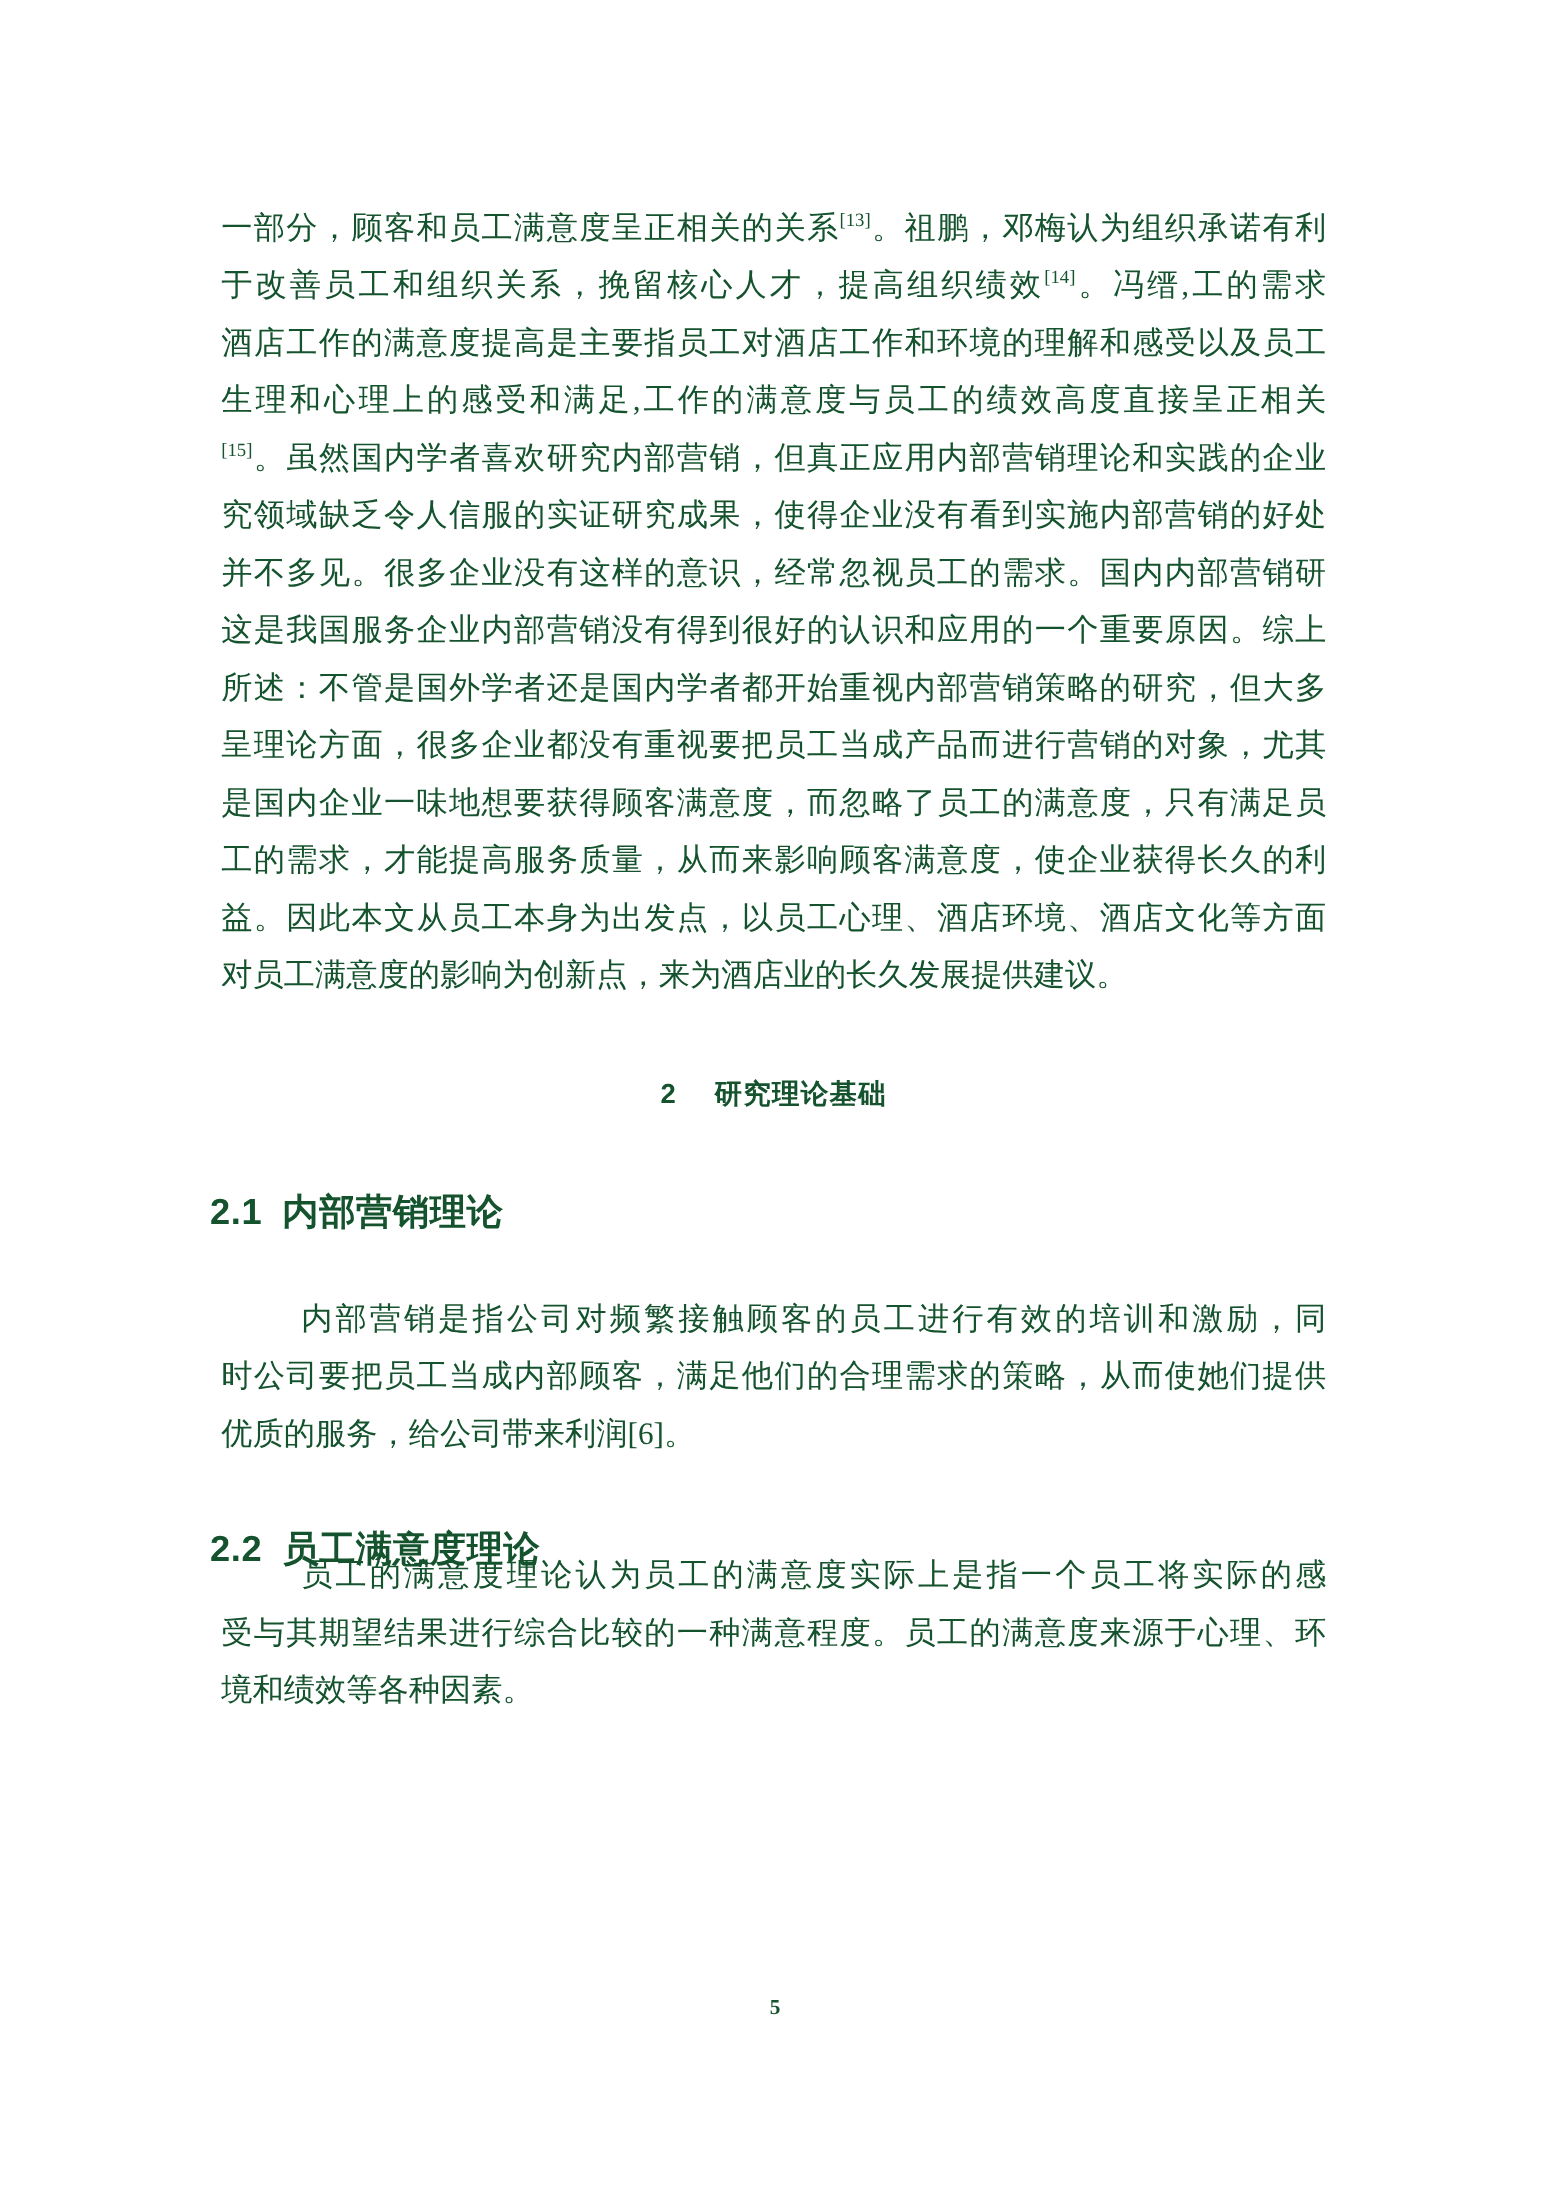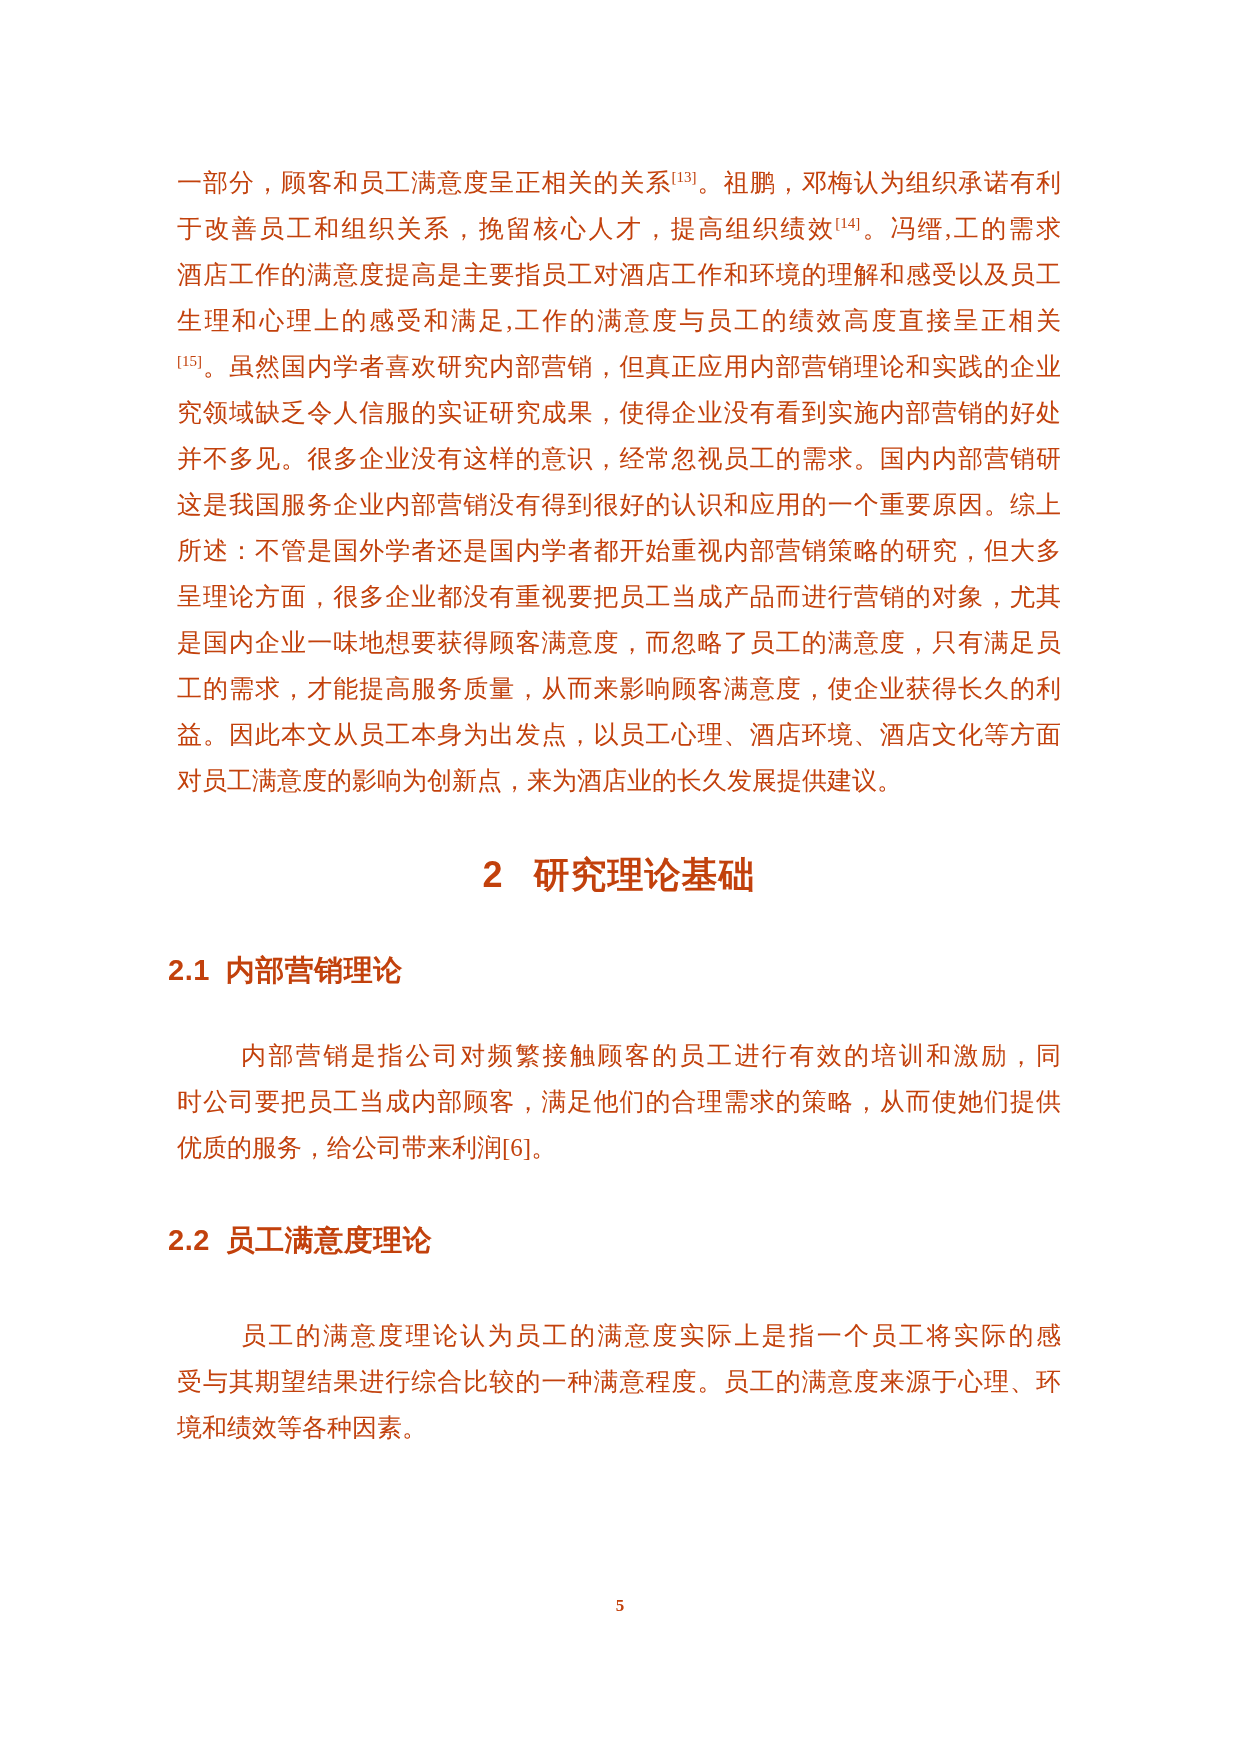--- a/index.html
+++ b/index.html
@@ -5,21 +5,21 @@
   html, body {
     margin: 0;
     padding: 0;
     background: #ffffff;
   }
   .page {
     position: relative;
     width: 1240px;
     height: 1754px;
     background: #ffffff;
-    color: #c2410c;
+    color: #14532d;
     font-family: "Liberation Serif", "DejaVu Serif", serif;
     overflow: hidden;
   }
   .text-block {
     position: absolute;
     left: 177px;
     width: 884px;
   }
   .para .line {
     font-size: 25px;
@@ -46,41 +46,41 @@
   .intro-para  { top: 160px; }
   .chapter-heading {
     position: absolute;
     left: 177px;
     top: 852px;
     width: 884px;
     margin: 0;
     text-align: center;
     font-family: "Liberation Sans", "DejaVu Sans", sans-serif;
     font-weight: bold;
-    font-size: 36px;
+    font-size: 22px;
     line-height: 46px;
     letter-spacing: 1px;
   }
   .chapter-heading .ch-num { margin-right: 30px; }
   .section-heading {
     position: absolute;
     left: 168px;
     width: 884px;
     margin: 0;
     font-family: "Liberation Sans", "DejaVu Sans", sans-serif;
     font-weight: bold;
     font-size: 29px;
     line-height: 44px;
     letter-spacing: 0.5px;
   }
   .sec-21 { top: 948px; }
   .sec-22 { top: 1218px; }
   .section-heading .sec-num { margin-right: 16px; }
   .para-21 { top: 1033px; }
-  .para-22 { top: 1313px; }
+  .para-22 { top: 1238px; }
   .page-number {
     position: absolute;
     top: 1596px;
     left: 0;
     width: 100%;
     text-align: center;
     font-size: 17px;
     font-weight: bold;
     font-family: "Liberation Serif", "DejaVu Serif", serif;
   }

